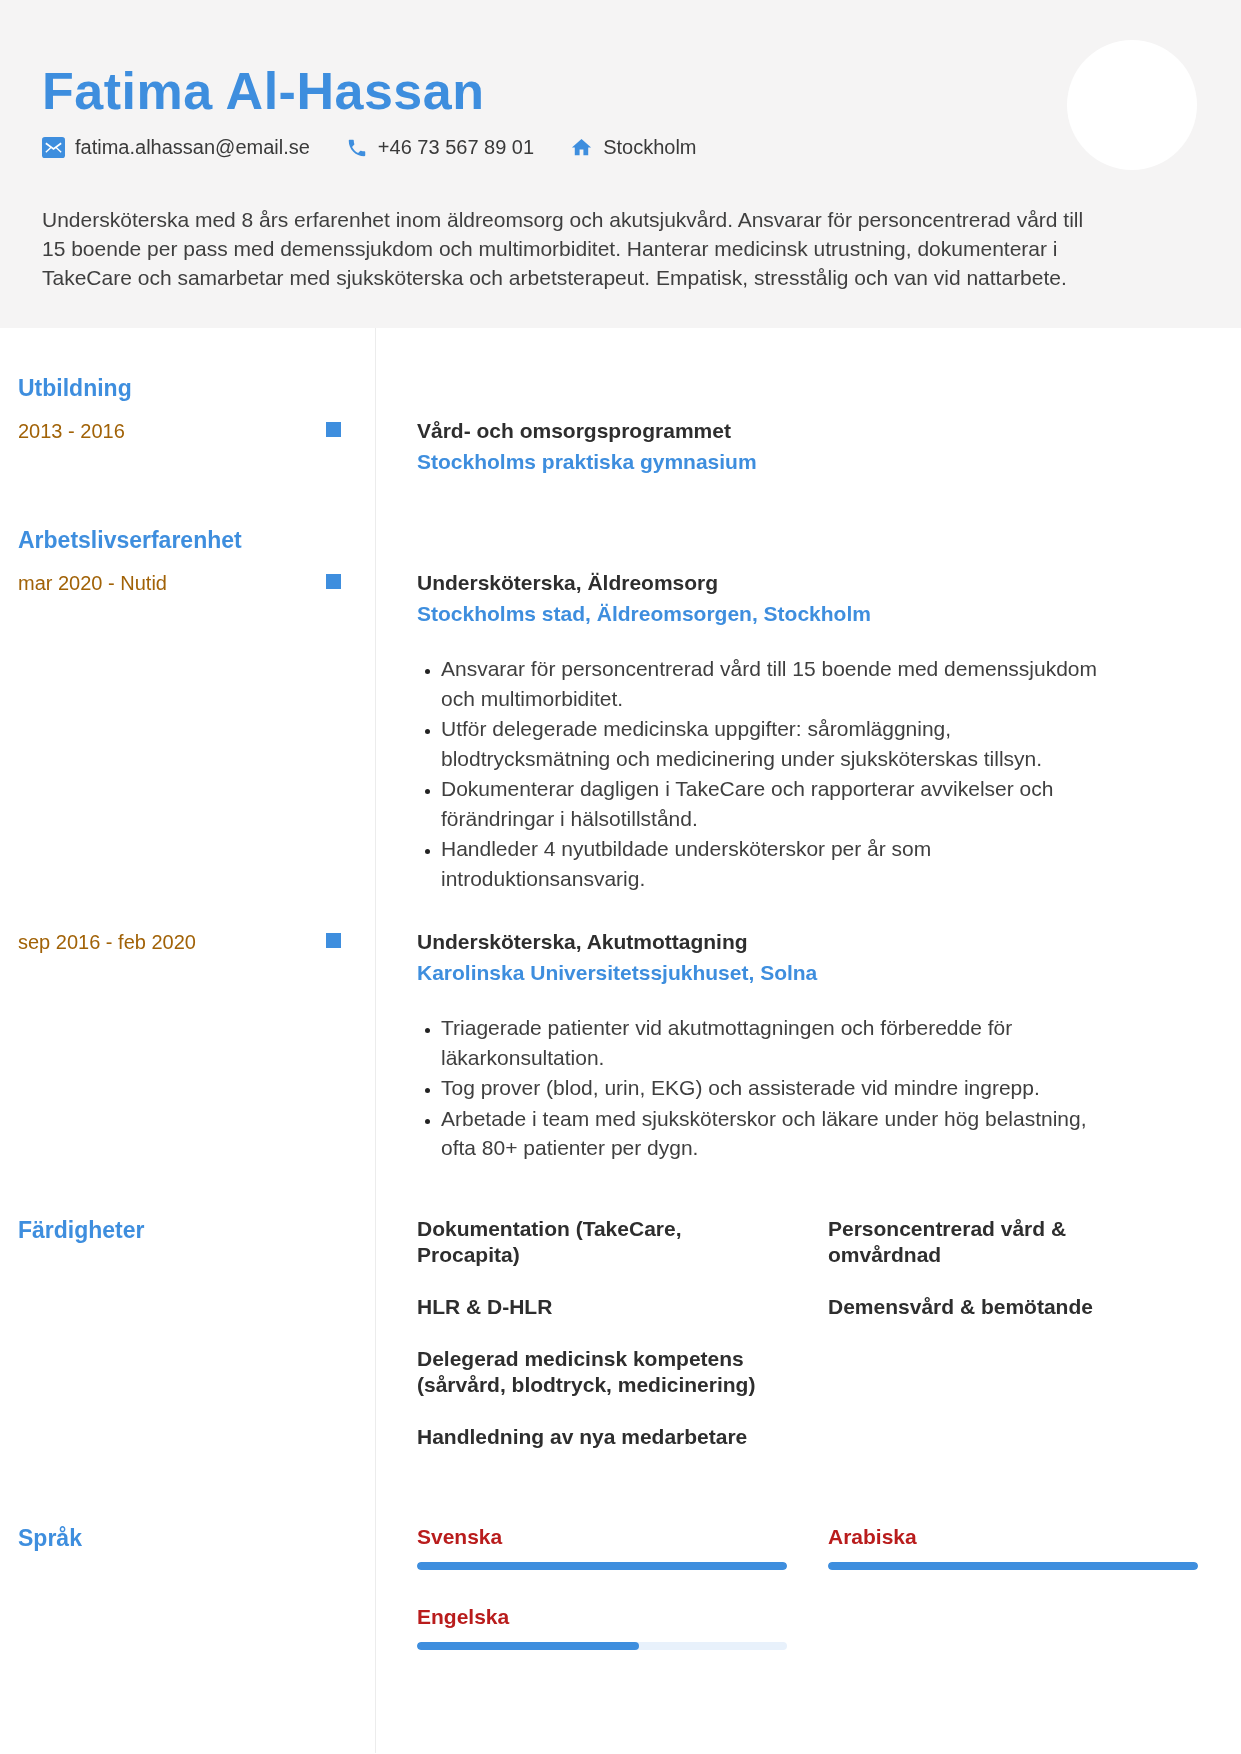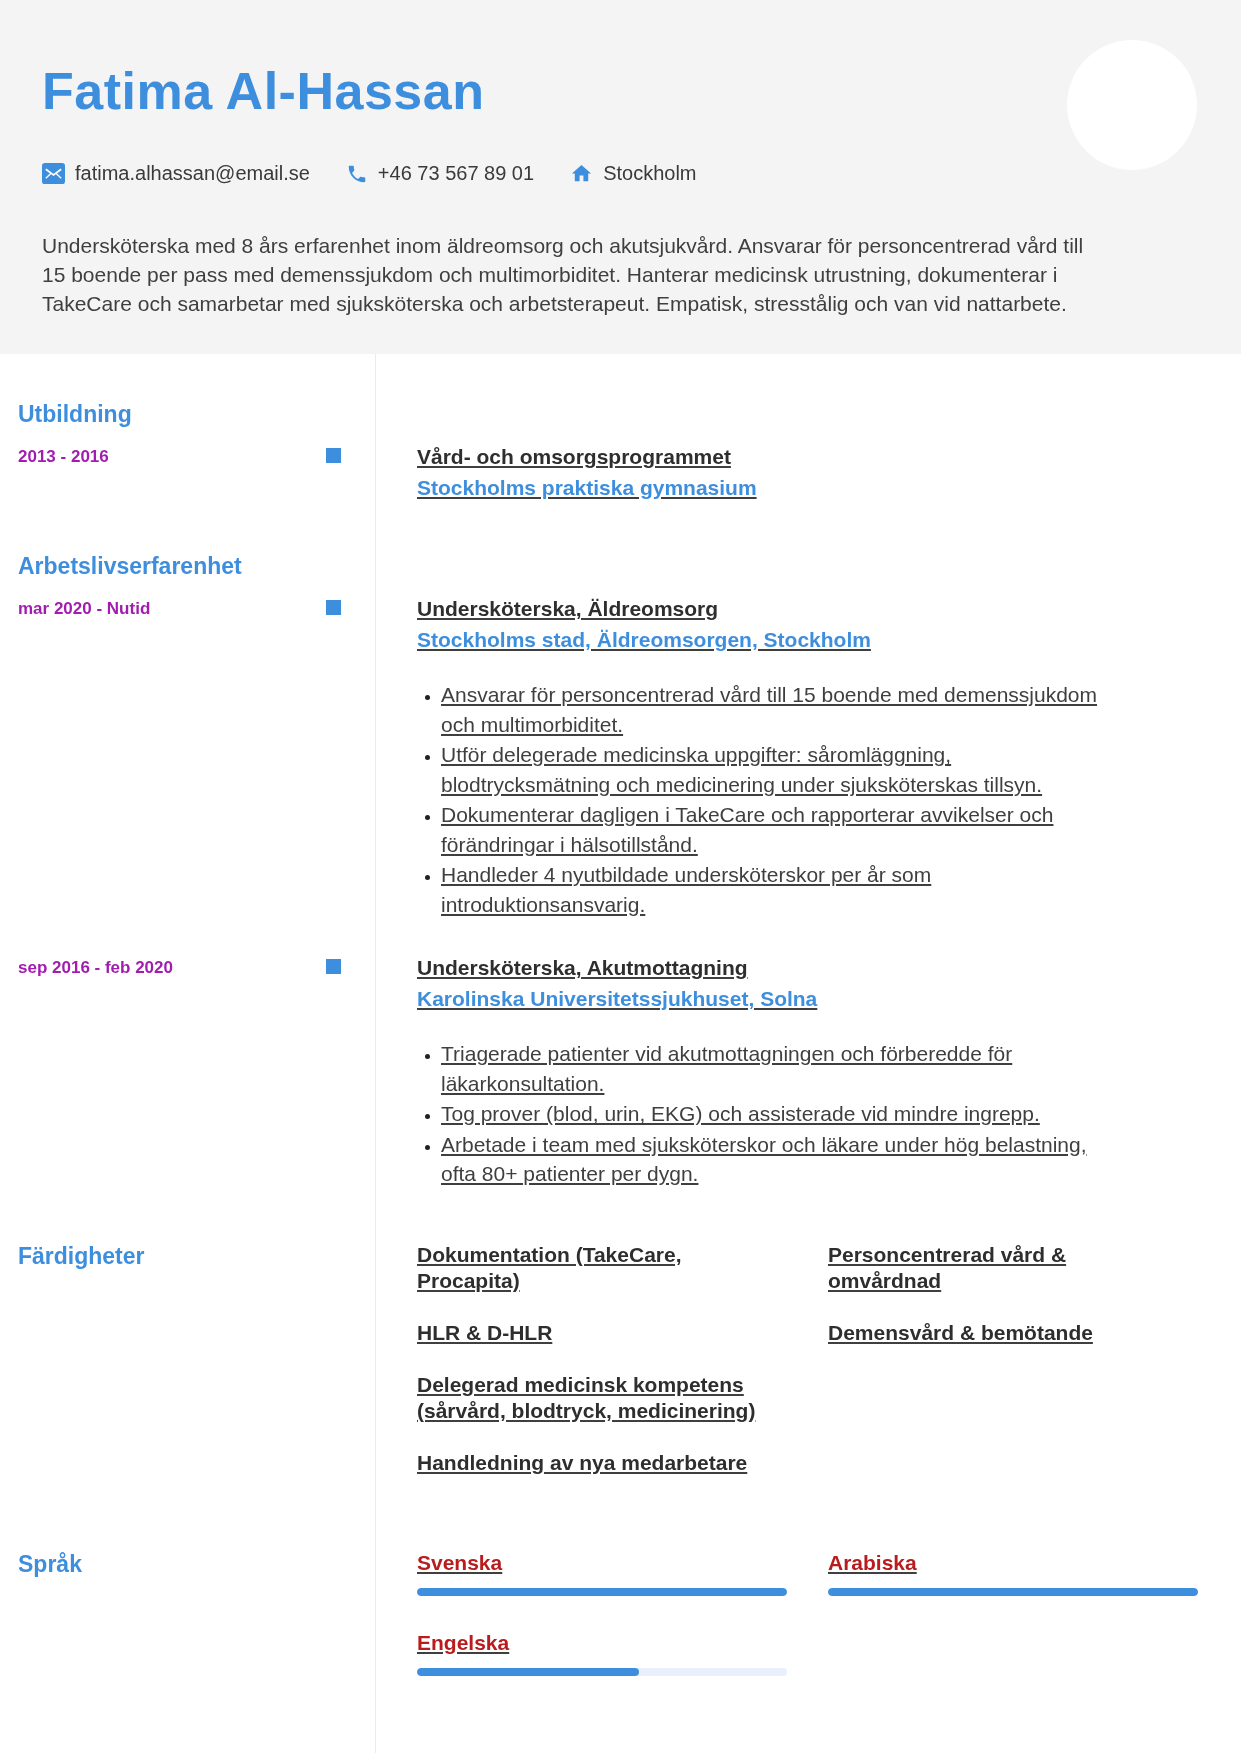--- a/index.html
+++ b/index.html
@@ -10,41 +10,41 @@
     display:flex; flex-direction:column; overflow:hidden; position:relative;
   }
   
   .header {
     background:#f5f4f4; padding:62px 44px 36px 42px; position:relative; flex:0 0 auto;
   }
   .name {
     color:#3e8ede; font-size:52px; font-weight:bold; letter-spacing:0.5px; line-height:1.12;
   }
   .contact-row {
-    display:flex; align-items:center; gap:36px; margin-top:42px;
+    display:flex; align-items:center; gap:36px; margin-top:16px;
   }
   .contact-item { display:flex; align-items:center; gap:10px; font-size:20px; color:#3a3a3a; }
   .contact-item svg { display:block; }
   .summary {
     margin-top:46px; font-size:21px; line-height:29px; color:#3f3f3f; max-width:1045px;
   }
   .avatar {
     position:absolute; top:40px; right:44px; width:130px; height:130px;
     border-radius:50%; background:#ffffff;
   }
   
   .content { flex:1 1 auto; position:relative; padding-bottom:40px; }
   .vline {
     position:absolute; left:375px; top:0; bottom:0; width:1px; background:#ececec;
   }
   .row { display:flex; position:relative; }
   .col-left  { flex:0 0 375px; padding-left:18px; padding-right:28px; }
-  .col-right { flex:1 1 auto; padding-left:42px; padding-right:31px; position:relative;text-decoration:underline; }
+  .col-right { flex:1 1 auto; padding-left:42px; padding-right:31px; position:relative; }
   .section-heading { color:#3e8ede; font-size:23px; font-weight:bold; line-height:28px; }
-  .date { font-size:17px; font-weight:bold; color:#a21caf; line-height:28px; }
+  .date { font-size:20px; font-weight:normal; color:#a16207; line-height:28px; }
   .entry-title { font-size:21px; font-weight:bold; color:#2e2e2e; line-height:28px; }
   .entry-subtitle { font-size:21px; font-weight:bold; color:#3e8ede; line-height:28px; margin-top:3px; }
   .marker {
     position:absolute; left:-49px; top:5px; width:15px; height:15px; background:#3e8ede;
   }
   .bullets { margin-top:26px; padding-left:24px; max-width:680px; }
   .bullets li { font-size:21px; line-height:29.5px; color:#3f3f3f; margin-bottom:1px; }
   .bullets li::marker { font-size:15px; color:#222; }
 
   .mt-heading-1 { margin-top:46px; }

